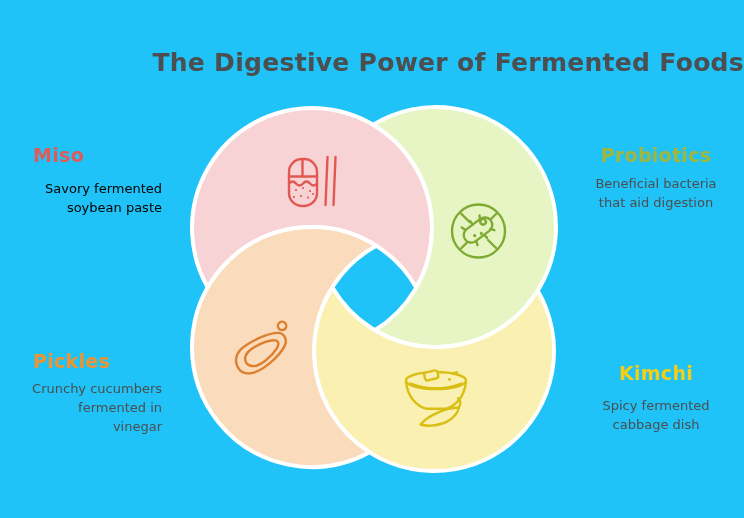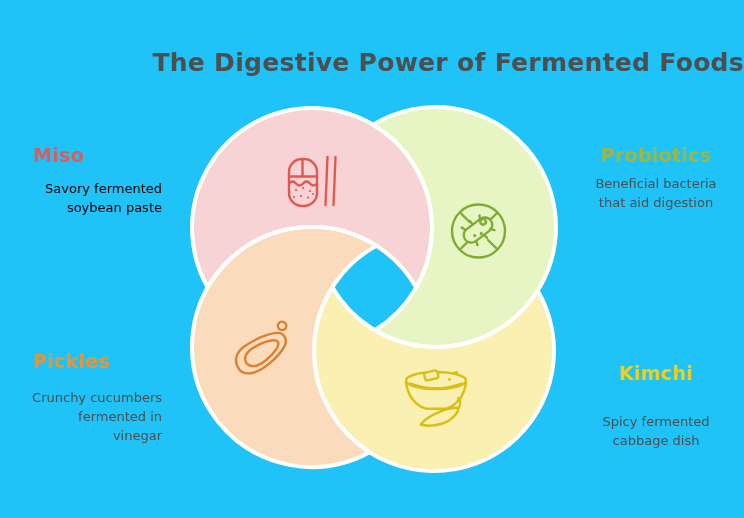--- a/index.html
+++ b/index.html
@@ -11,23 +11,23 @@
   .label-block h2{margin:0;font-size:19px;font-weight:bold;line-height:22px;letter-spacing:.3px;}
   .label-block .desc{font-size:13px;line-height:19px;white-space:pre-line;margin-top:13px;}
   .left-col{left:12px;width:150px;}
   .left-col h2{padding-left:21px;text-align:left;}
   .left-col .desc{text-align:right;}
   .right-col{left:578px;width:156px;}
   .right-col h2,.right-col .desc{text-align:center;}
   #miso-block{top:144px;}
   #probiotics-block{top:144px;}
   #pickles-block{top:350px;}
-  #pickles-block .desc{margin-top:16px;}
+  #pickles-block .desc{margin-top:7px;}
   #kimchi-block{top:362px;}
-  #kimchi-block .desc{margin-top:28px;}
+  #kimchi-block .desc{margin-top:12px;}
   svg{position:absolute;left:0;top:0;}
   .crescent{stroke:#ffffff;stroke-width:4;stroke-linejoin:round;}
   .icon{fill:none;stroke-width:2.4;stroke-linecap:round;stroke-linejoin:round;}
 </style>
 </head>
 <body>
 
 <div id="canvas" style="background: rgb(31, 195, 247);">
 
   <div class="title" style="color: rgb(76, 78, 80);">The Digestive Power of Fermented Foods</div>

